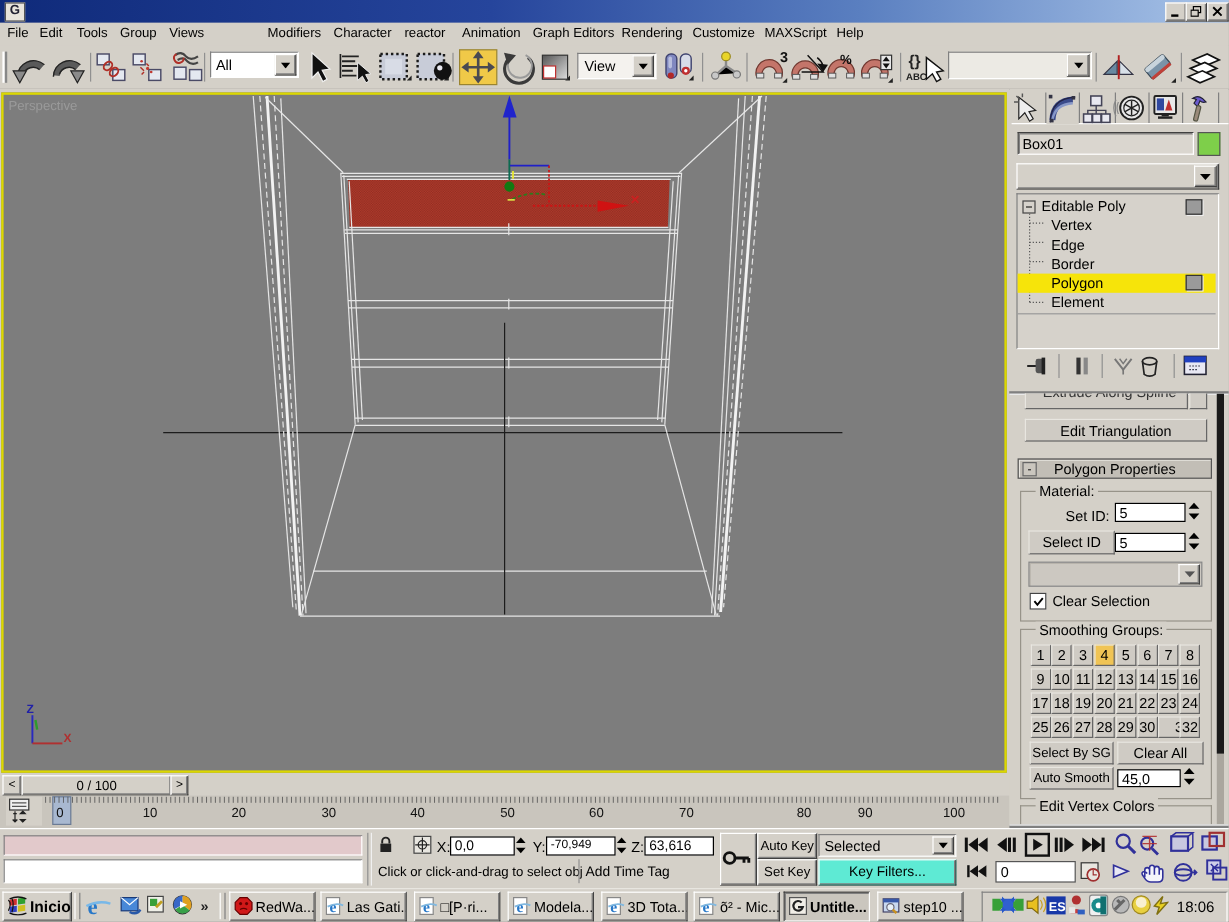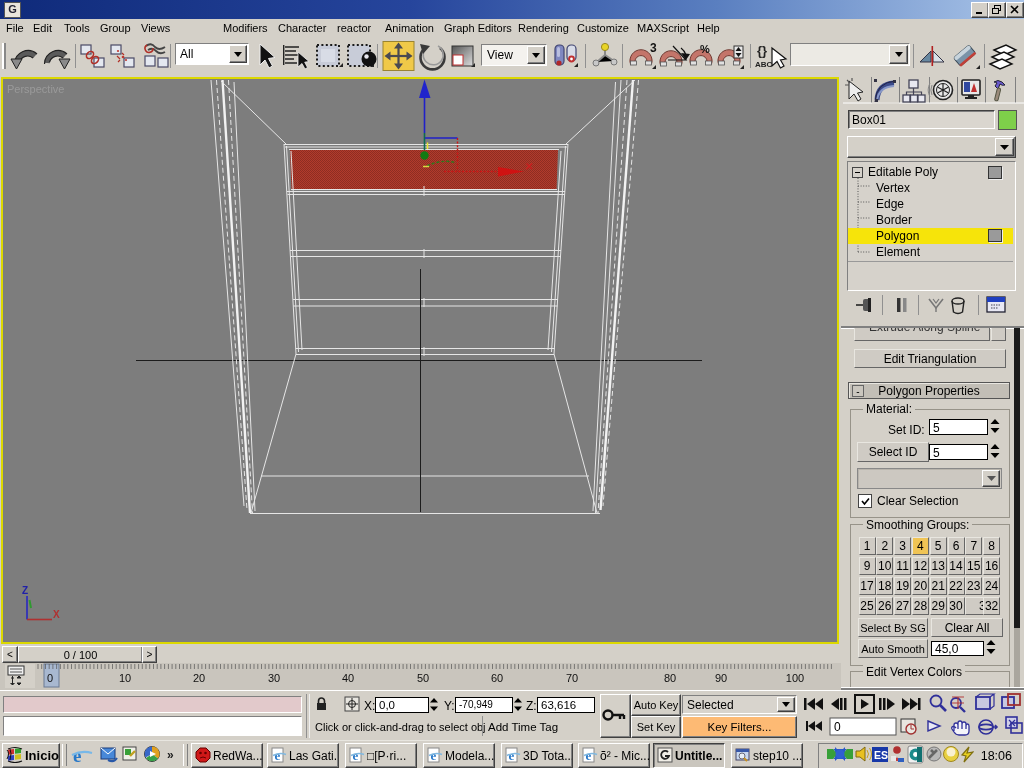--- a/index.html
+++ b/index.html
@@ -829,21 +829,21 @@
   <div class="abs bev ctr" style="left:631px;top:3px;width:48px;height:20px;font-size:11px;background:#d4d0c8;white-space:nowrap;">Auto Key</div>
   <div class="abs bev ctr" style="left:631px;top:25px;width:48px;height:20px;font-size:11px;background:#d4d0c8;white-space:nowrap;">Set Key</div>
   <div class="abs sunk" style="left:682px;top:4px;width:113px;height:17px;background:#d8d4cd;">
     <span style="position:absolute;left:4px;top:2px;font-size:12px;">Selected</span>
     <div class="abs btn ctr" style="right:1px;top:1px;width:16px;height:13px;">
         <svg width="8" height="5">
           <polygon points="0,0 8,0 4,5" fill="#000"></polygon>
         </svg>
       </div>
   </div>
-  <div class="abs bev ctr" style="left:682px;top:25px;width:113px;height:20px;font-size:11.5px;background:#fdba74;">Key Filters...</div>
+  <div class="abs bev ctr" style="left:682px;top:25px;width:113px;height:20px;font-size:11.5px;background:#5eead4;">Key Filters...</div>
   <svg width="230" height="48" style="position:absolute;left:798px;top:0;">
     <g fill="#111" stroke="none">
       <rect x="6" y="7" width="2.5" height="12"></rect>
       <polygon points="17,7 17,19 9,13"></polygon>
         <polygon points="25,7 25,19 17,13"></polygon>
       <polygon points="41,7 41,19 33,13"></polygon>
         <rect x="42" y="7" width="2.5" height="12"></rect>
         <rect x="46" y="7" width="2.5" height="12"></rect>
       <rect x="57" y="4" width="19" height="18" fill="none" stroke="#111" stroke-width="2"></rect>
       <polygon points="63,8 63,18 71,13"></polygon>

